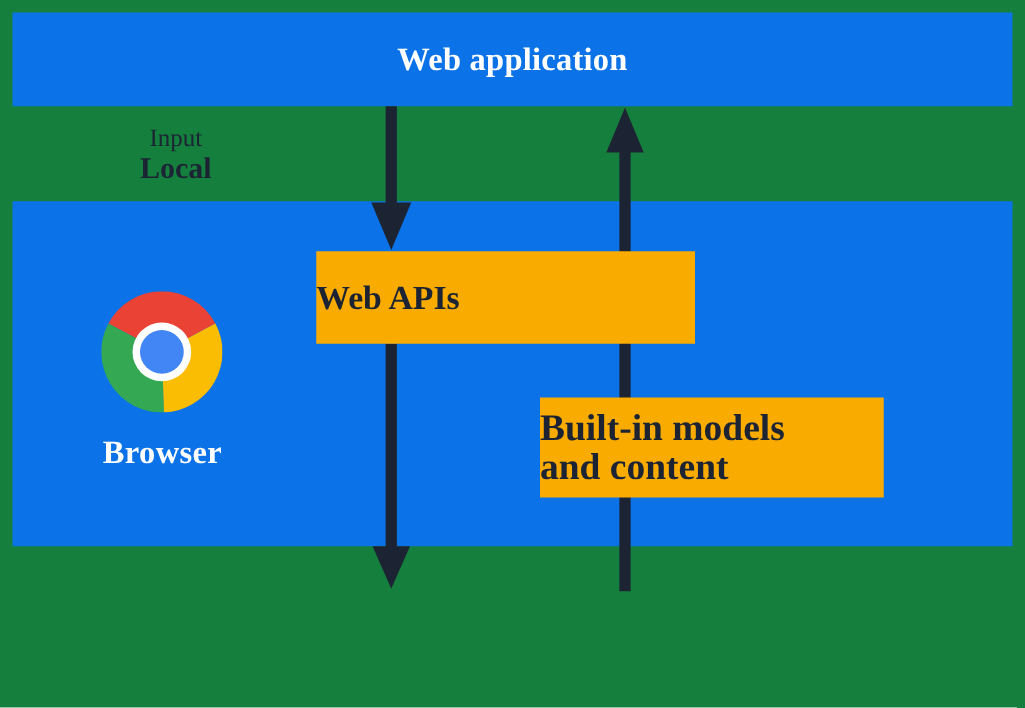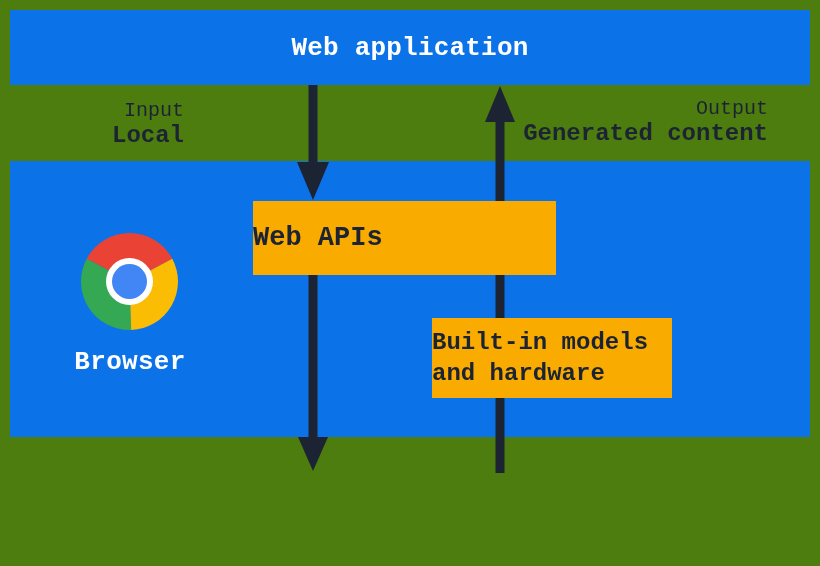--- a/index.html
+++ b/index.html
@@ -1,43 +1,43 @@
 <!DOCTYPE html>
 <html style="--blue: #0B72E8; --amber: #F9AB00; --ink: #1C2433; --chrome_red: #EA4335; --chrome_green: #34A853; --chrome_yellow: #FBBC04; --chrome_blue: #4285F4;"><head>
 <meta charset="utf-8">
 <style>
   html,body{margin:0;padding:0;background:#fff;}
   .canvas{
-    position:relative;width:820px;height:566px;background:#4d7c0f;
-    font-family:Liberation Mono, monospace;overflow:hidden;
+    position:relative;width:820px;height:566px;background:#15803d;
+    font-family:Liberation Serif, serif;overflow:hidden;
   }
   .band{
     position:absolute;left:10px;width:800px;background:var(--blue);
     display:flex;align-items:center;justify-content:center;z-index:1;
   }
   .band-top{top:10px;height:75px;}
   .band-middle{top:161px;height:276px;}
   .band-bottom{top:473px;height:81px;}
   .band-title{
     color:#fff;font-weight:bold;font-size:26px;letter-spacing:.2px;text-align:center;
   }
   .flow-label{position:absolute;color:var(--ink);z-index:3;}
   .flow-label .caption{font-size:20px;line-height:22px;font-weight:normal;}
   .flow-label .value{font-size:24px;line-height:27px;font-weight:bold;}
-  .label-input{left:112px;top:100px;text-align:right;}
+  .label-input{left:112px;top:100px;text-align:center;}
   .label-output{right:52px;top:98px;text-align:right;}
   .arrows{position:absolute;left:0;top:0;z-index:2;pointer-events:none;}
   .arrow-shape{fill:var(--ink);}
   .amber-box{
     position:absolute;background:var(--amber);z-index:3;
     display:flex;flex-direction:column;align-items:flex-start;justify-content:center;
     color:var(--ink);font-weight:bold;text-align:center;
   }
   .box-web-apis{left:253px;top:201px;width:303px;height:74px;font-size:27px;}
-  .box-builtin{left:432px;top:318px;width:240px;height:80px;font-size:24px;line-height:31px;}
+  .box-builtin{left:432px;top:318px;width:275px;height:80px;font-size:30px;line-height:31px;}
   .chrome-logo{position:absolute;left:81px;top:233px;width:97px;height:97px;z-index:3;}
   .chrome-red{fill:var(--chrome_red);}
   .chrome-green{fill:var(--chrome_green);}
   .chrome-yellow{fill:var(--chrome_yellow);}
   .chrome-blue{fill:var(--chrome_blue);}
   .chrome-ring{fill:#ffffff;}
   .browser-label{
     position:absolute;left:40px;top:347px;width:180px;z-index:3;
     color:#fff;font-weight:bold;font-size:26px;text-align:center;letter-spacing:.3px;
   }
@@ -49,24 +49,20 @@
 
   <div class="band band-top">
     <div class="band-title">Web application</div>
   </div>
 
   <div class="flow-label label-input">
     <div class="caption">Input</div>
     <div class="value">Local</div>
   </div>
 
-  <div class="flow-label label-output">
-    <div class="caption">Output</div>
-    <div class="value">Generated content</div>
-  </div>
 
   <div class="band band-middle"></div>
 
 
   <svg class="arrows" width="820" height="566" viewBox="0 0 820 566">
 
     <g>
       <rect class="arrow-shape" x="308.5" y="85" width="9" height="82"></rect>
       <polygon class="arrow-shape" points="297,162 329,162 313,200"></polygon>
     </g>
@@ -91,16 +87,16 @@
   </svg>
 
   <div class="browser-label">Browser</div>
 
   <div class="amber-box box-web-apis">
     <span>Web APIs</span>
   </div>
 
   <div class="amber-box box-builtin">
     <span>Built-in models</span>
-    <span>and hardware</span>
+    <span>and content</span>
   </div>
 
 </div>
 
 </body></html>

